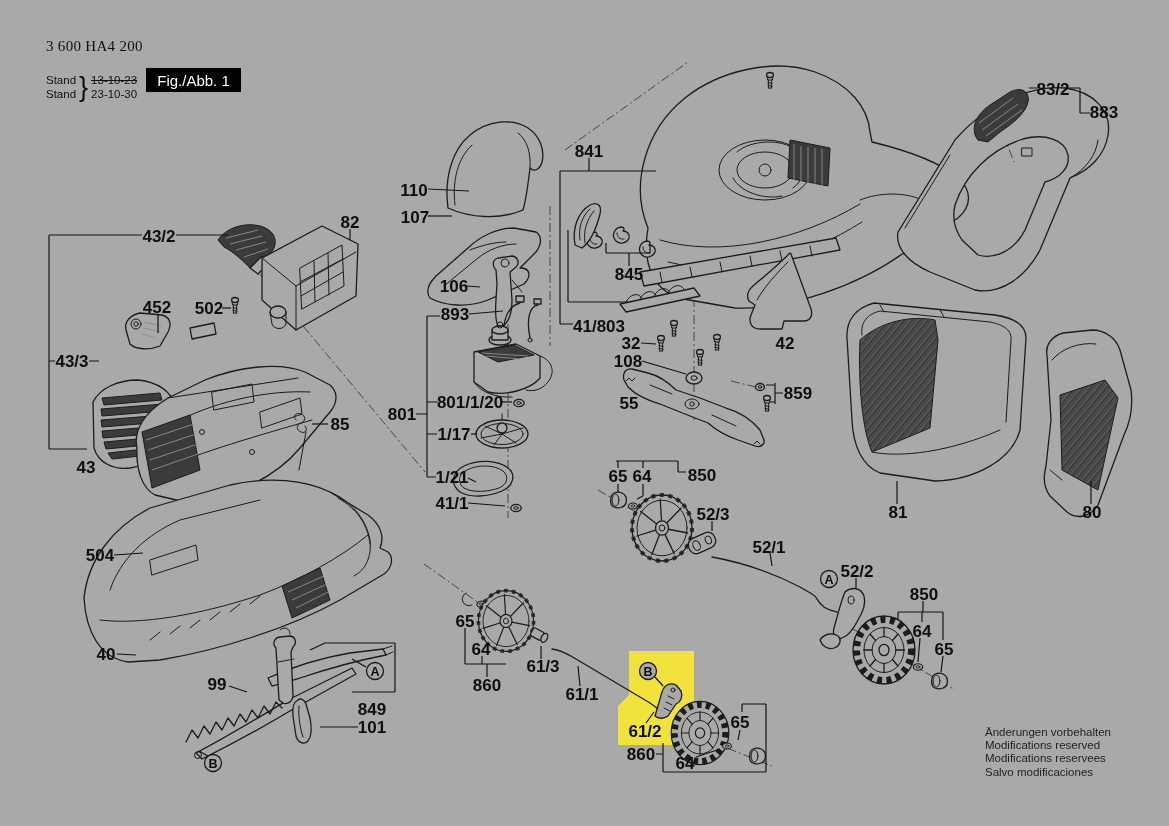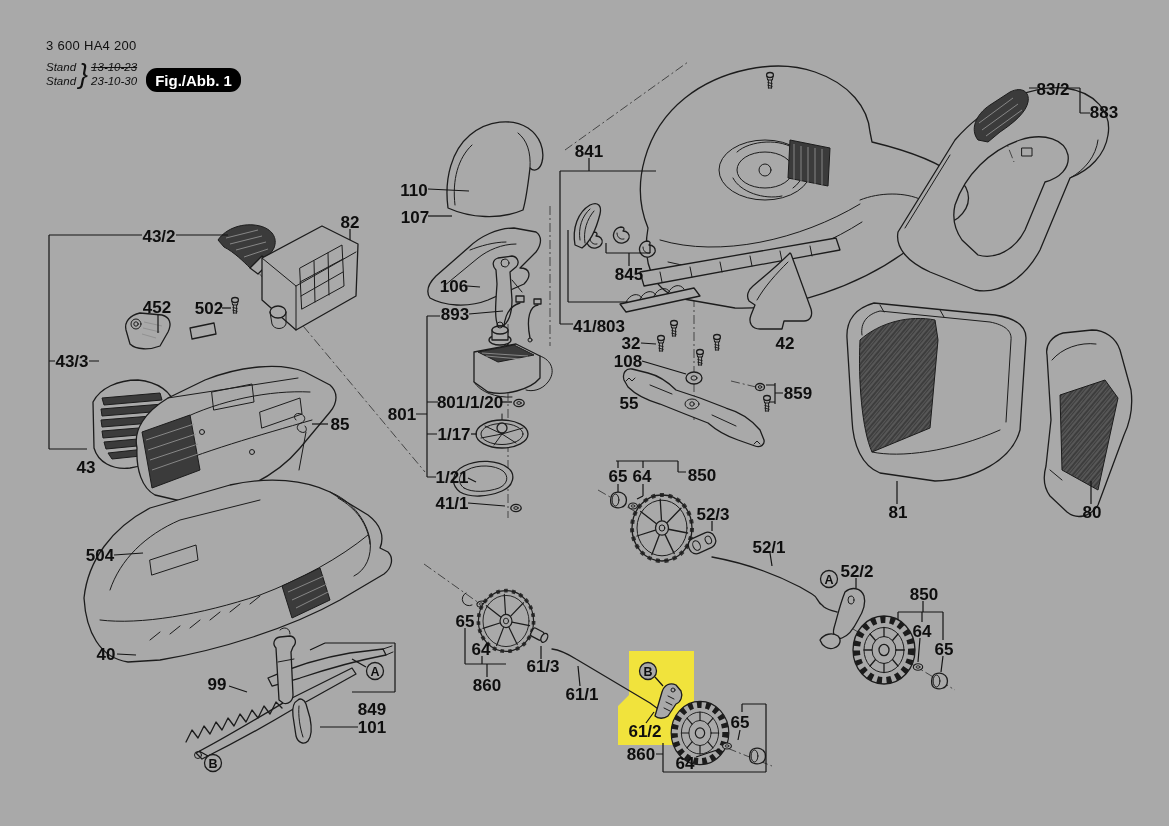--- a/index.html
+++ b/index.html
@@ -11,27 +11,27 @@
   .ln{fill:none;stroke:#1c1c1c;stroke-width:1.3;stroke-linejoin:round;stroke-linecap:round;}
   .thin{stroke-width:1;}
   .leader{fill:none;stroke:#141414;stroke-width:1.2;}
   .axis{fill:none;stroke:#3a3a3a;stroke-width:0.9;stroke-dasharray:9 3 2 3;}
   .dark{fill:#3b3b3b;stroke:#1c1c1c;stroke-width:1;}
   .lt{stroke:#8f8f8f;stroke-width:0.9;fill:none;}
   text.lbl{font-family:"Liberation Sans",sans-serif;font-weight:bold;font-size:17px;fill:#0e0e0e;text-anchor:middle;}
   text.co{font-family:"Liberation Sans",sans-serif;font-weight:bold;font-size:12.5px;fill:#0e0e0e;text-anchor:middle;}
   
   .hdr{position:absolute;left:46px;top:38px;color:#111;}
-  .hdr .model{font-size:13px;letter-spacing:0.3px;margin-bottom:7px;}
-  .hdr .stissue{display:flex;align-items:center;font-style:italic;}
+  .hdr .model{font-size:15px;letter-spacing:0.3px;margin-bottom:18px;font-family:Liberation Serif, serif;}
+  .hdr .stissue{display:flex;align-items:center;}
   .hdr .col{display:flex;flex-direction:column;font-size:11.5px;line-height:14px;}
   .hdr .brace{font-size:27px;font-weight:normal;margin:0 3px;line-height:27px;}
   .hdr .strike{text-decoration:line-through;}
   .figbox{position:absolute;left:146px;top:68px;width:95px;height:24px;background:#000;color:#fff;
-          display:flex;align-items:center;justify-content:center;font-weight:bold;font-size:15px;border-radius:11px;}
+          display:flex;align-items:center;justify-content:center;font-weight:normal;font-size:15px;}
   .footer{position:absolute;left:985px;top:726px;font-size:11.5px;line-height:13.2px;color:#1f1f1f;}
 </style>
 </head>
 <body>
 
 <div class="stage">
 
 <svg width="1169" height="826" viewBox="0 0 1169 826">
   <defs>
     <pattern id="mesh" width="6" height="6" patternUnits="userSpaceOnUse" patternTransform="rotate(40)">
@@ -472,14 +472,20 @@
       </div>
       <div class="brace">}</div>
       <div class="col">
         <span class="strike">13-10-23</span>
         <span>23-10-30</span>
       </div>
     </div>
   </div>
   <div class="figbox">Fig./Abb. 1</div>
 
+  <div class="footer">
+    <div>Änderungen vorbehalten</div>
+    <div>Modifications reserved</div>
+    <div>Modifications reservees</div>
+    <div>Salvo modificaciones</div>
+  </div>
 
 </div>
 
 </body></html>

